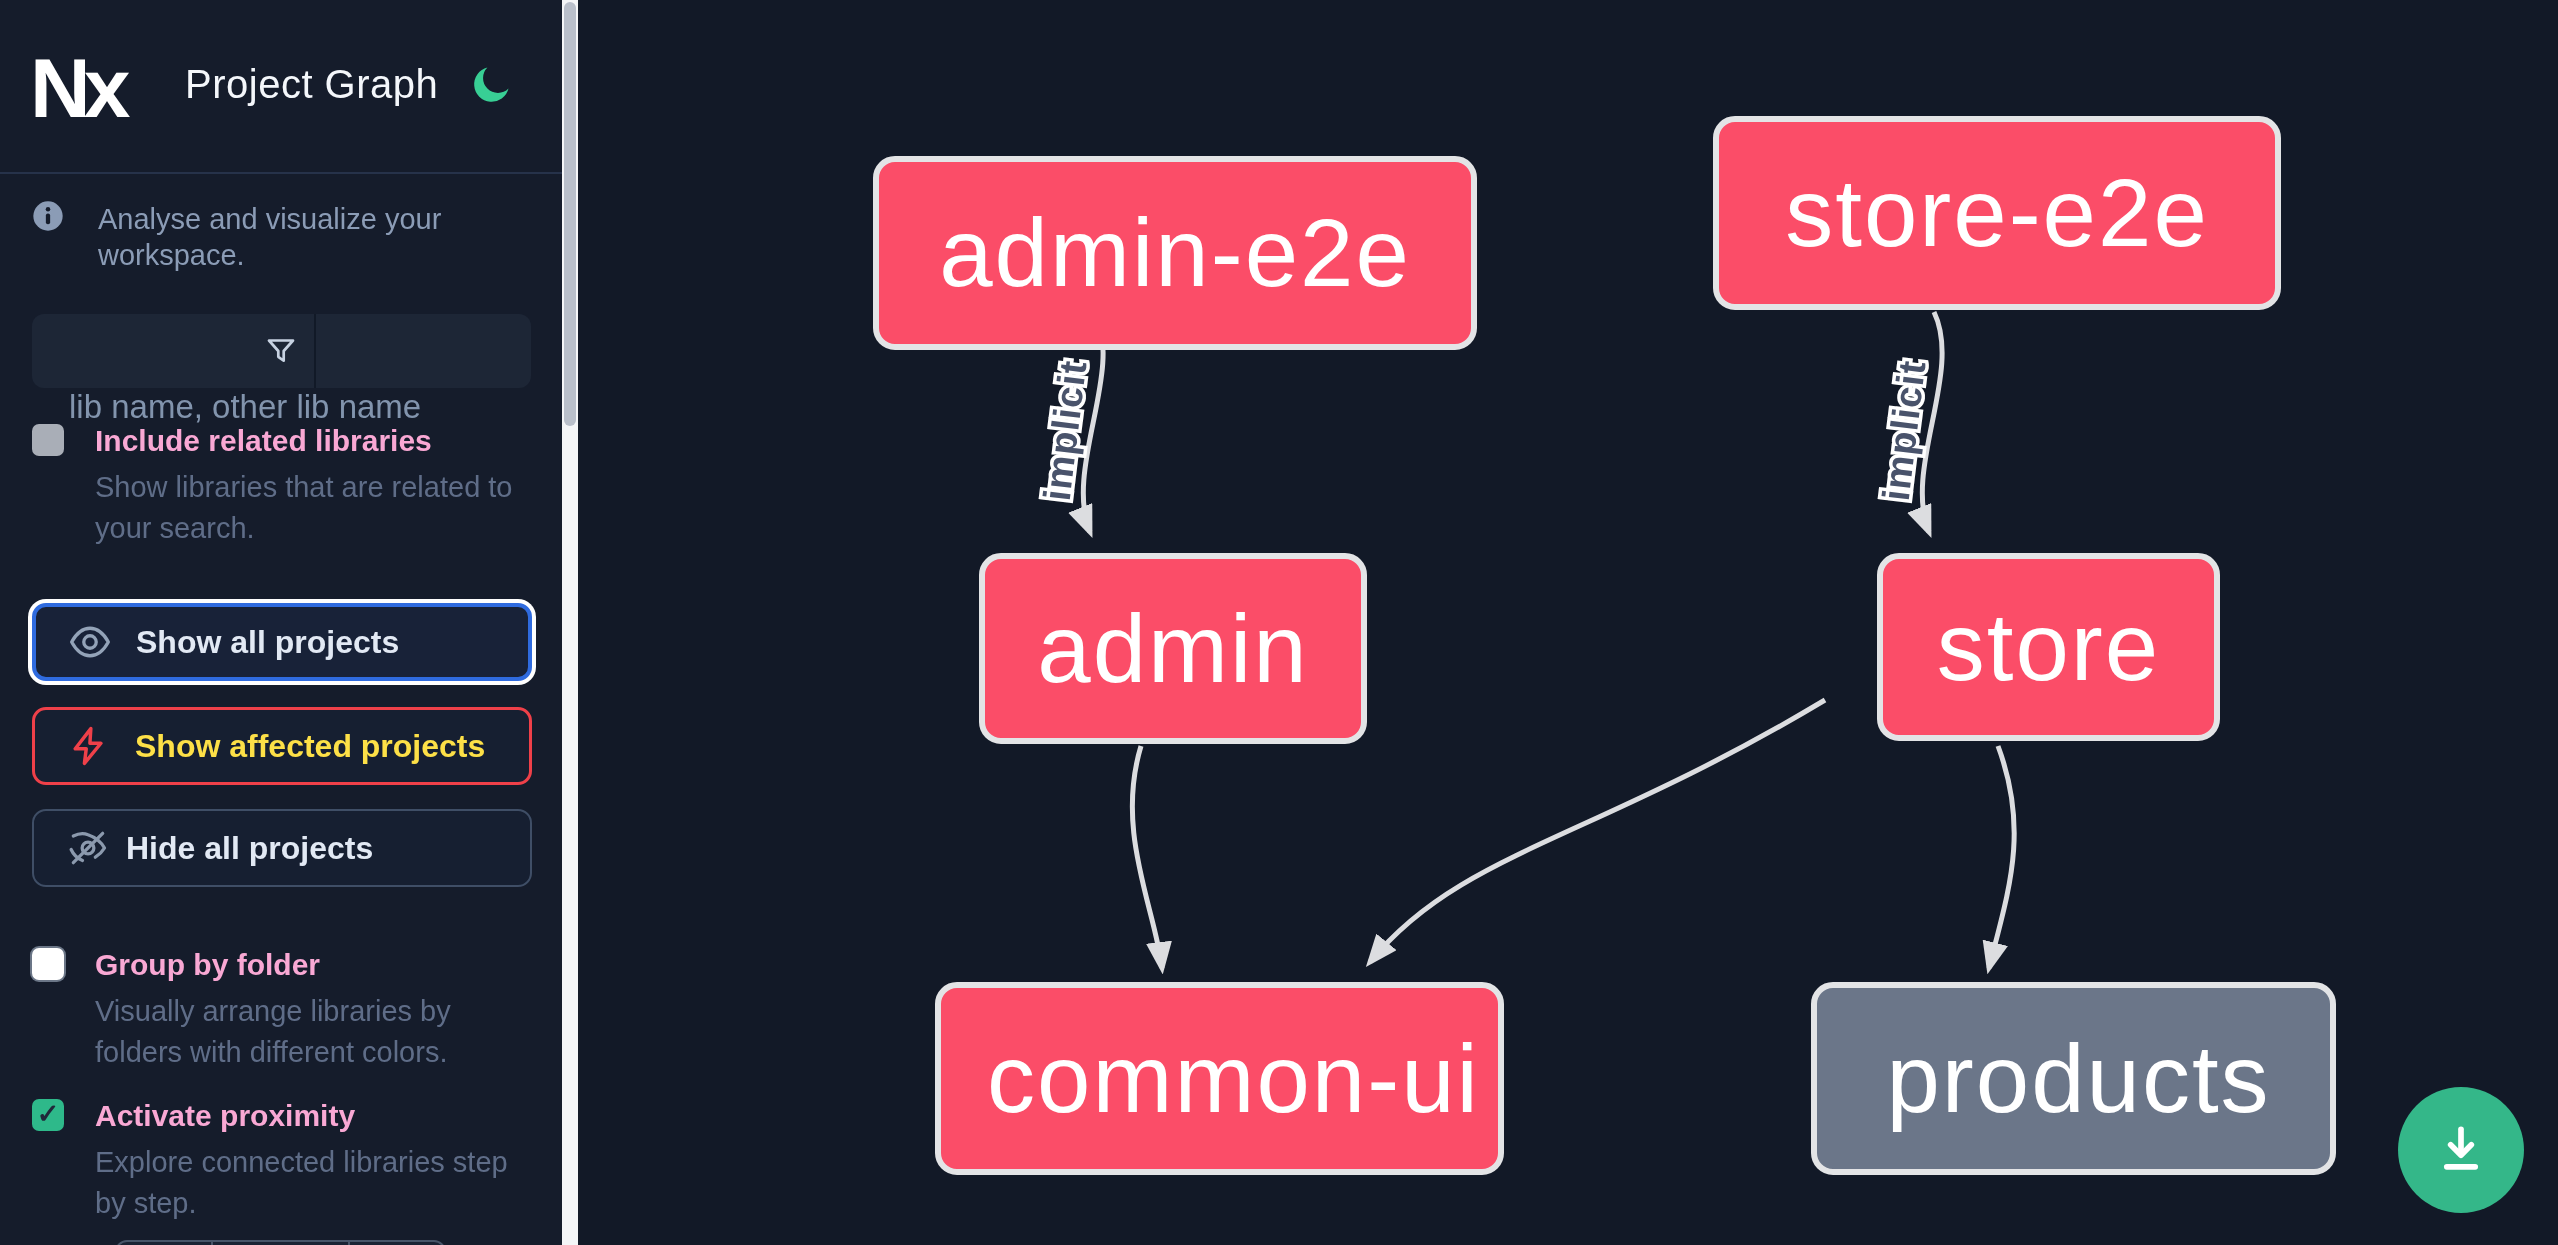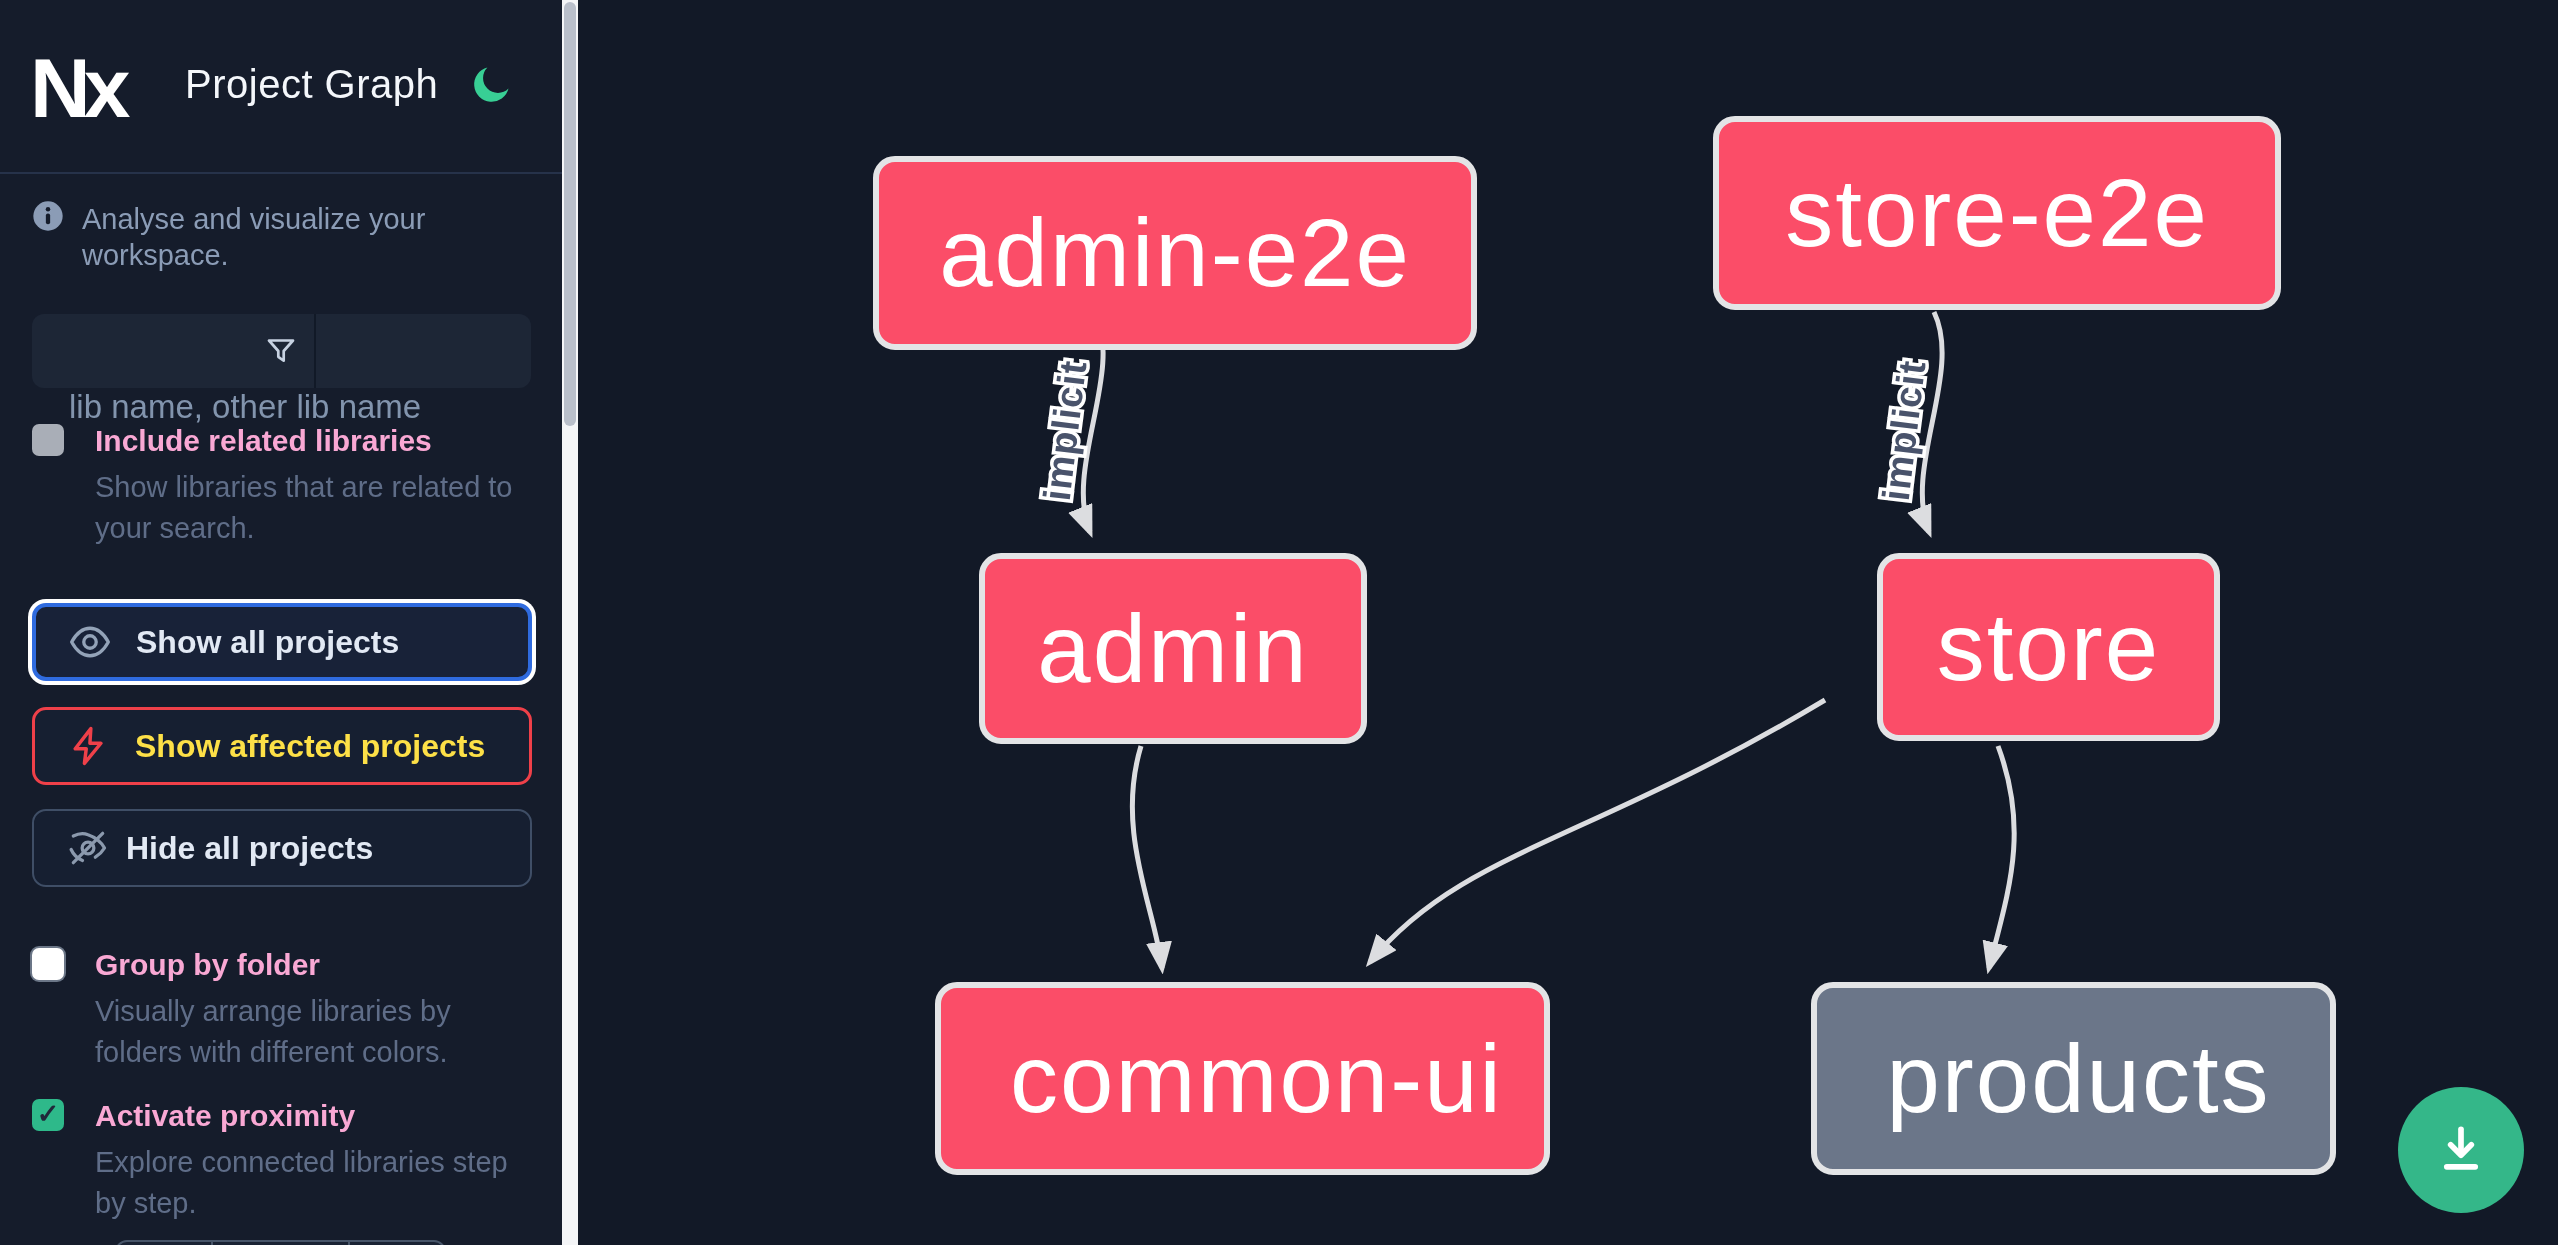--- a/index.html
+++ b/index.html
@@ -9,21 +9,21 @@
 
   
   .sidebar{position:relative;width:562px;height:1245px;background:#151c2b;flex:0 0 auto;overflow:hidden;}
   .logo-row{position:absolute;left:0;top:0;width:562px;height:173px;}
   .nx-logo{position:absolute;left:30px;top:46px;color:#fff;font-weight:900;font-size:84px;
            letter-spacing:-7px;line-height:1;font-family:"Liberation Sans",sans-serif;}
   .app-title{position:absolute;left:185px;top:62px;font-size:40px;font-weight:400;color:#f4f7fb;letter-spacing:.5px;}
   .moon-btn{position:absolute;left:470px;top:60px;width:44px;height:48px;background:none;border:none;cursor:pointer;padding:0;}
   .hdr-divider{position:absolute;left:0;top:172px;width:562px;height:2px;background:#26324a;}
 
-  .tagline{position:absolute;left:32px;top:200px;width:500px;display:flex;gap:18px;align-items:flex-start;}
+  .tagline{position:absolute;left:32px;top:200px;width:500px;display:flex;gap:34px;align-items:flex-start;}
   .tagline .txt{font-size:29px;color:#8b9cb6;line-height:36px;padding-top:1px;}
 
   .search{position:absolute;left:32px;top:314px;width:499px;height:74px;background:#1d2636;border-radius:12px;
           display:flex;align-items:center;flex-direction:column;}
   .search .icon-cell{width:66px;height:74px;display:flex;align-items:center;justify-content:center;
           border-right:2px solid #111927;flex:0 0 auto;}
   .search input{flex:1;height:70px;background:transparent;border:none;outline:none;color:#dbe4f1;
           font-size:33px;padding:0 22px;font-family:"Liberation Sans",sans-serif;}
   .search input::placeholder{color:#8294ad;}
 
@@ -189,21 +189,21 @@
     </div>
     <div class="node affected" style="left:1135px;top:116px;width:568px;height:194px;">
       <span>store-e2e</span>
     </div>
     <div class="node affected" style="left:401px;top:553px;width:388px;height:191px;">
       <span>admin</span>
     </div>
     <div class="node affected" style="left:1299px;top:553px;width:343px;height:188px;justify-content:center;">
       <span>store</span>
     </div>
-    <div class="node affected" style="left:357px;top:982px;width:615px;height:193px;padding-left:28px;">
+    <div class="node affected" style="left:357px;top:982px;width:569px;height:193px;padding-left:28px;">
       <span>common-ui</span>
     </div>
     <div class="node neutral" style="left:1233px;top:982px;width:525px;height:193px;">
       <span>products</span>
     </div>
 
     <button class="fab">
       <svg class="icon" width="62" height="62" viewBox="0 0 24 24" fill="none" stroke="#ffffff" stroke-width="2.2" stroke-linecap="round" stroke-linejoin="round">
         <line x1="12" y1="4" x2="12" y2="13"></line>
         <path d="M8 10 L12 14 L16 10"></path>

